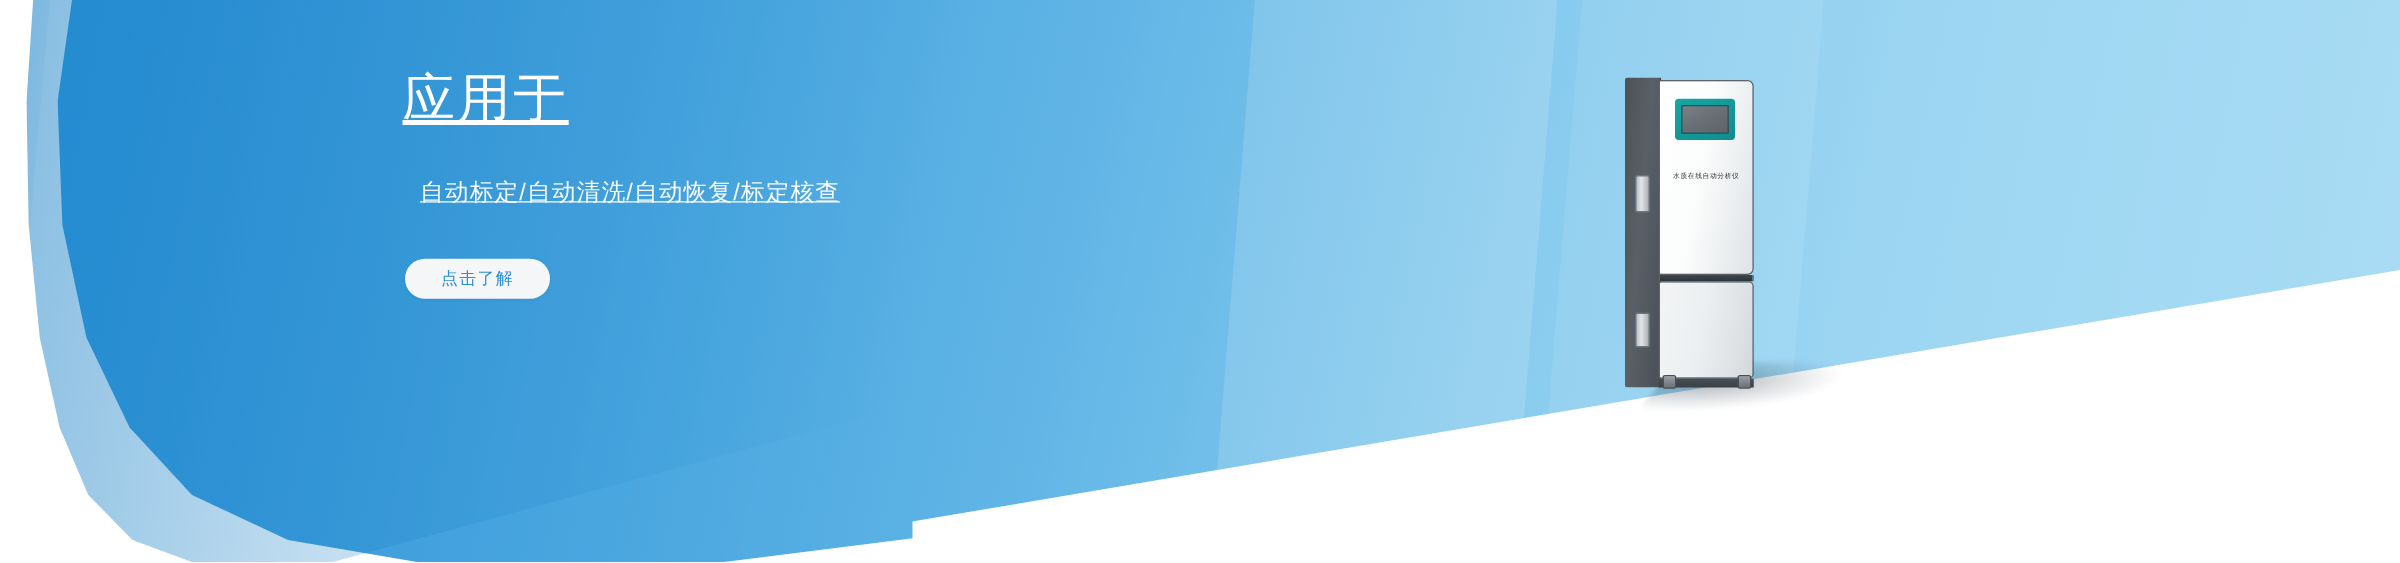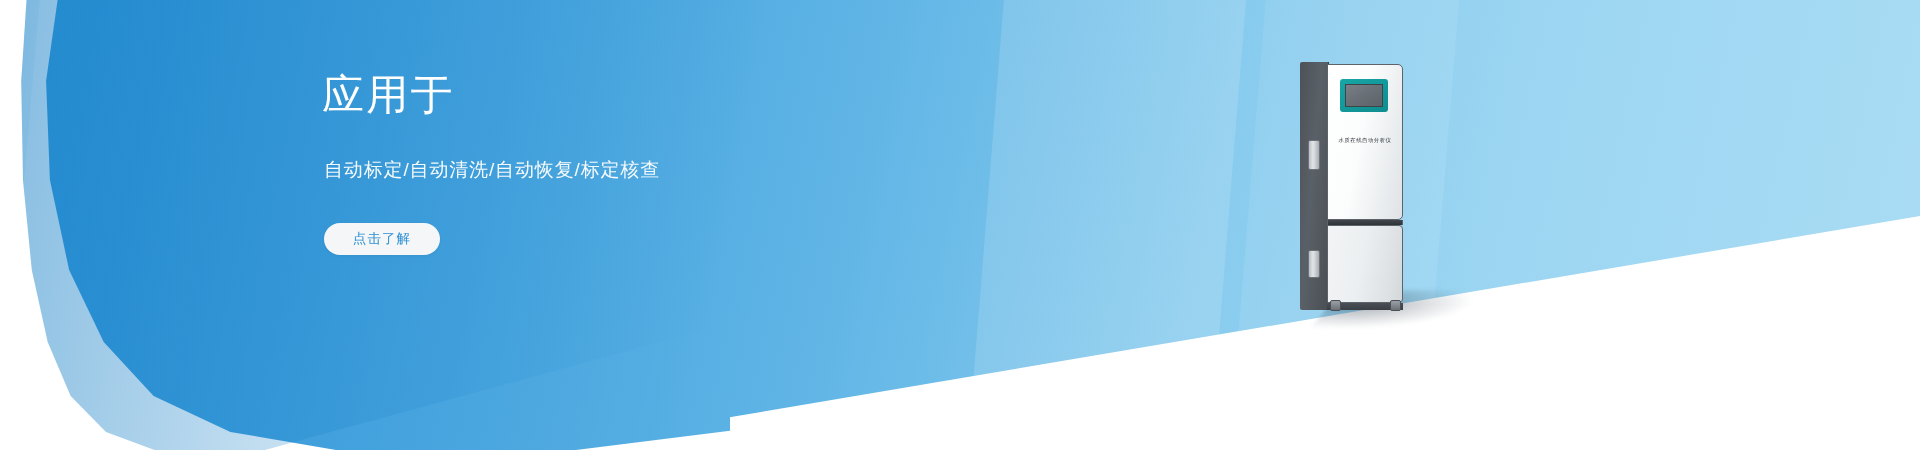--- a/index.html
+++ b/index.html
@@ -67,35 +67,36 @@
   
   .white-notch{
     position:absolute;left:0;bottom:0;width:24%;height:100%;
     background:#ffffff;
     clip-path:polygon(0% 0%, 3.2% 0%, 2.6% 16%, 2.6% 38%, 4.0% 58%,
                       6.6% 74%, 11.0% 86%, 17.5% 94%, 27.0% 100%, 0% 100%);
   }
 
   
   .copy{
-    position:absolute;left:322px;top:68px;width:720px;
+    position:absolute;left:322px;top:52px;width:720px;
     color:#ffffff;
+    text-decoration:underline;
   }
   .headline{
     font-size:42px;
     line-height:1.30;
     font-weight:400;
     letter-spacing:.055em;
     color:#ffffff;
     margin:0;
     white-space:pre-line;
   }
   .headline .l2{display:block;}
   .subhead{
-    margin:34px 0 0 2px;
+    margin:34px 0 0 14px;
     font-size:19px;
     font-weight:400;
     letter-spacing:.045em;
     color:rgba(255,255,255,.95);
   }
 
   .cta{
     display:inline-flex;align-items:center;justify-content:center;
     margin:40px 0 0 2px;
     width:116px;height:32px;

